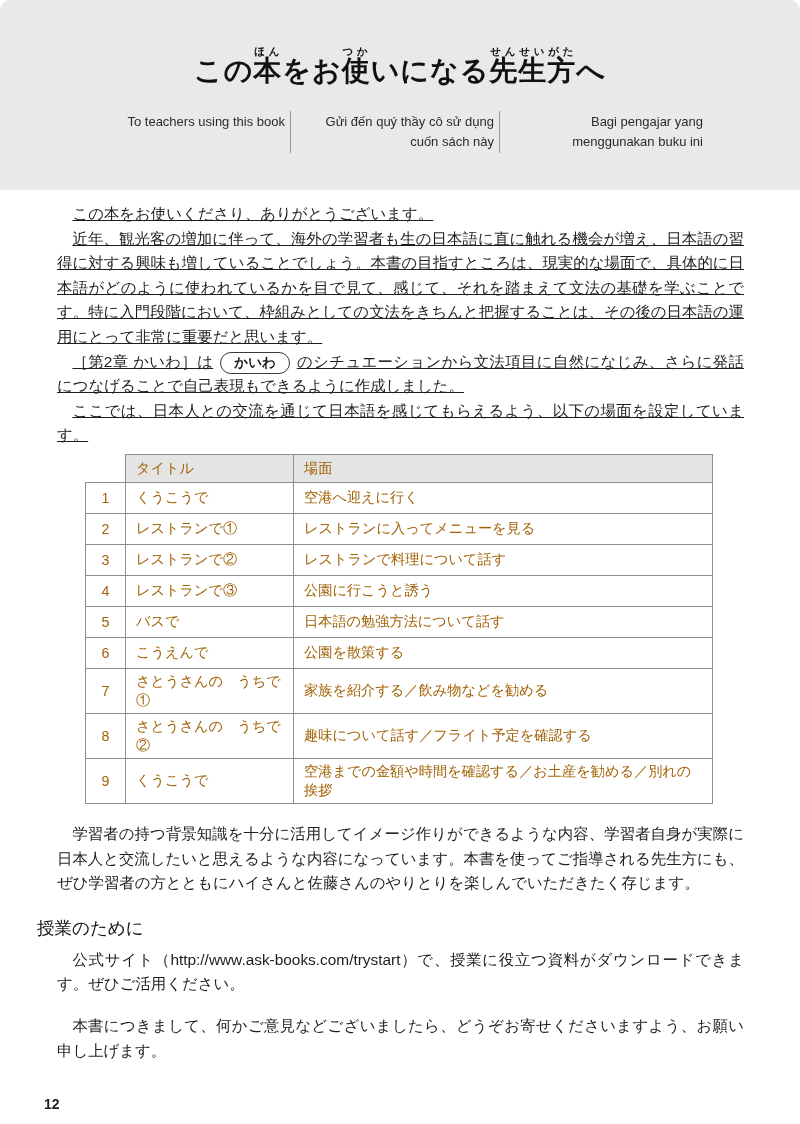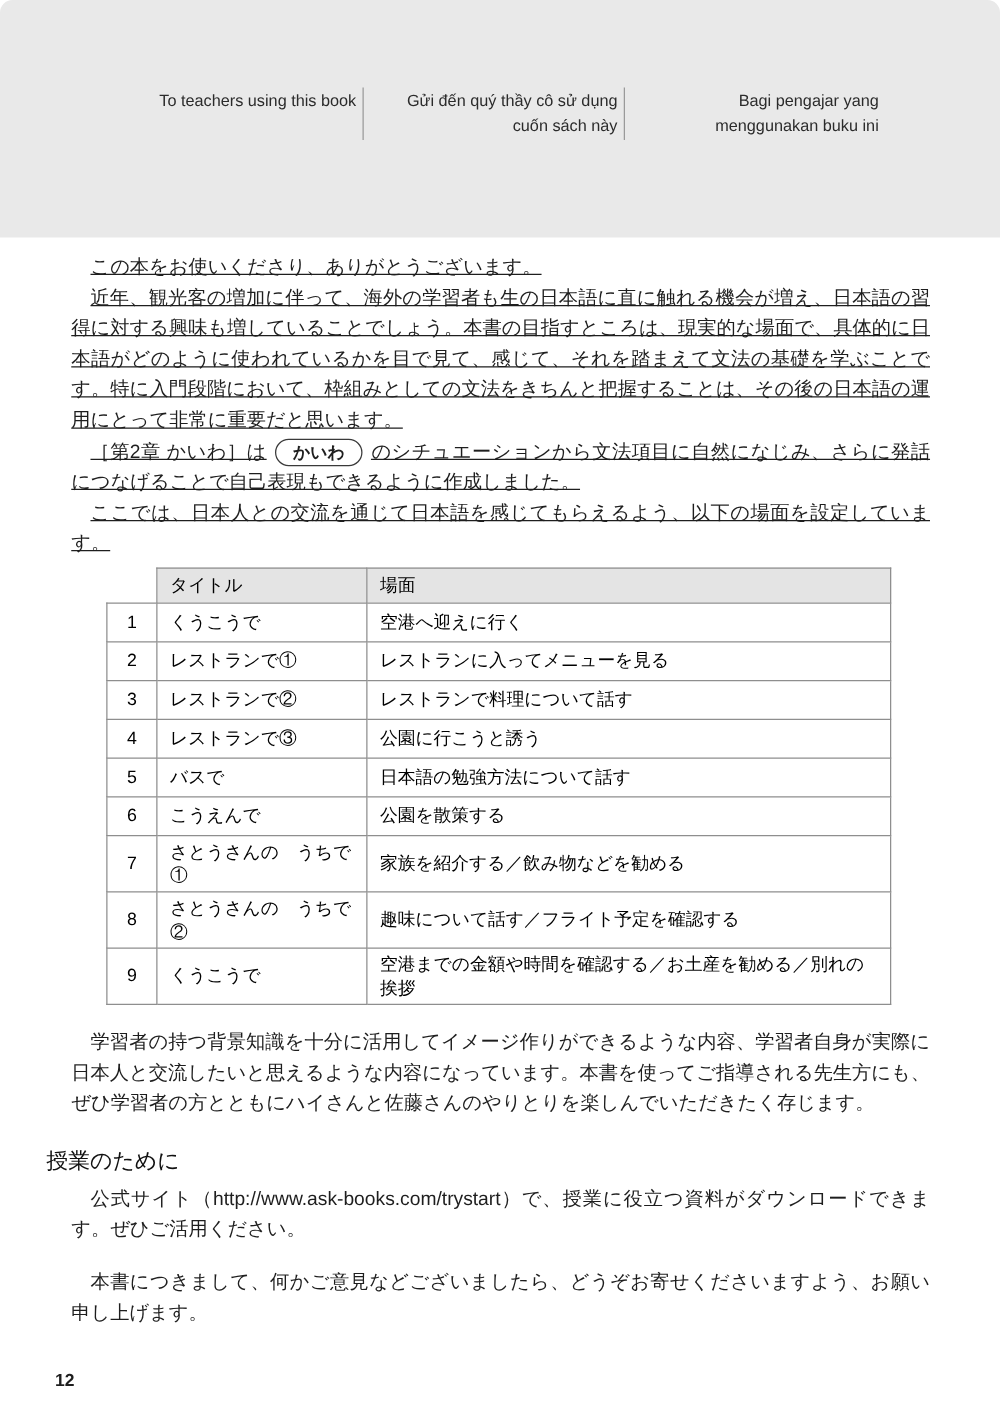--- a/index.html
+++ b/index.html
@@ -70,21 +70,21 @@
     margin:0 7px;
     background:#fff;
     text-indent:0;
   }
   
   .scene-table{
     border-collapse:collapse;
     margin:6px 0 0 85px;
     width:627px;
     font-size:14.2px;
-    color:#000000;
+    color:#a16207;
     table-layout:fixed;
   }
   .scene-table td,.scene-table th{
     border:1px solid var(--table-border,#8e8e8e);
     padding:3px 10px;
     box-sizing:border-box;
   }
   .scene-table thead th{
     background:var(--thead-bg,#e4e4e4);
     font-weight:normal;
@@ -116,20 +116,21 @@
     font-weight:bold;
     color:#1e1e1e;
   }
 </style>
 </head>
 <body>
 
 <div class="page">
 
   <div class="header-band">
+    <div class="main-title" id="ruby-title"><span>この</span><ruby>本<rt>ほん</rt></ruby><span>をお</span><ruby>使<rt>つか</rt></ruby><span>いになる</span><ruby>先生方<rt>せんせいがた</rt></ruby><span>へ</span></div>
     <div class="translations">
       <div class="t-col">To teachers using this book</div>
       <div class="t-col">Gửi đến quý thầy cô sử dụng cuốn sách này</div>
       <div class="t-col">Bagi pengajar yang menggunakan buku ini</div>
     </div>
   </div>
 
   <div class="intro">
     <p class="para">この本をお使いくださり、ありがとうございます。</p>
     <p class="para">近年、観光客の増加に伴って、海外の学習者も生の日本語に直に触れる機会が増え、日本語の習得に対する興味も増していることでしょう。本書の目指すところは、現実的な場面で、具体的に日本語がどのように使われているかを目で見て、感じて、それを踏まえて文法の基礎を学ぶことです。特に入門段階において、枠組みとしての文法をきちんと把握することは、その後の日本語の運用にとって非常に重要だと思います。</p>

